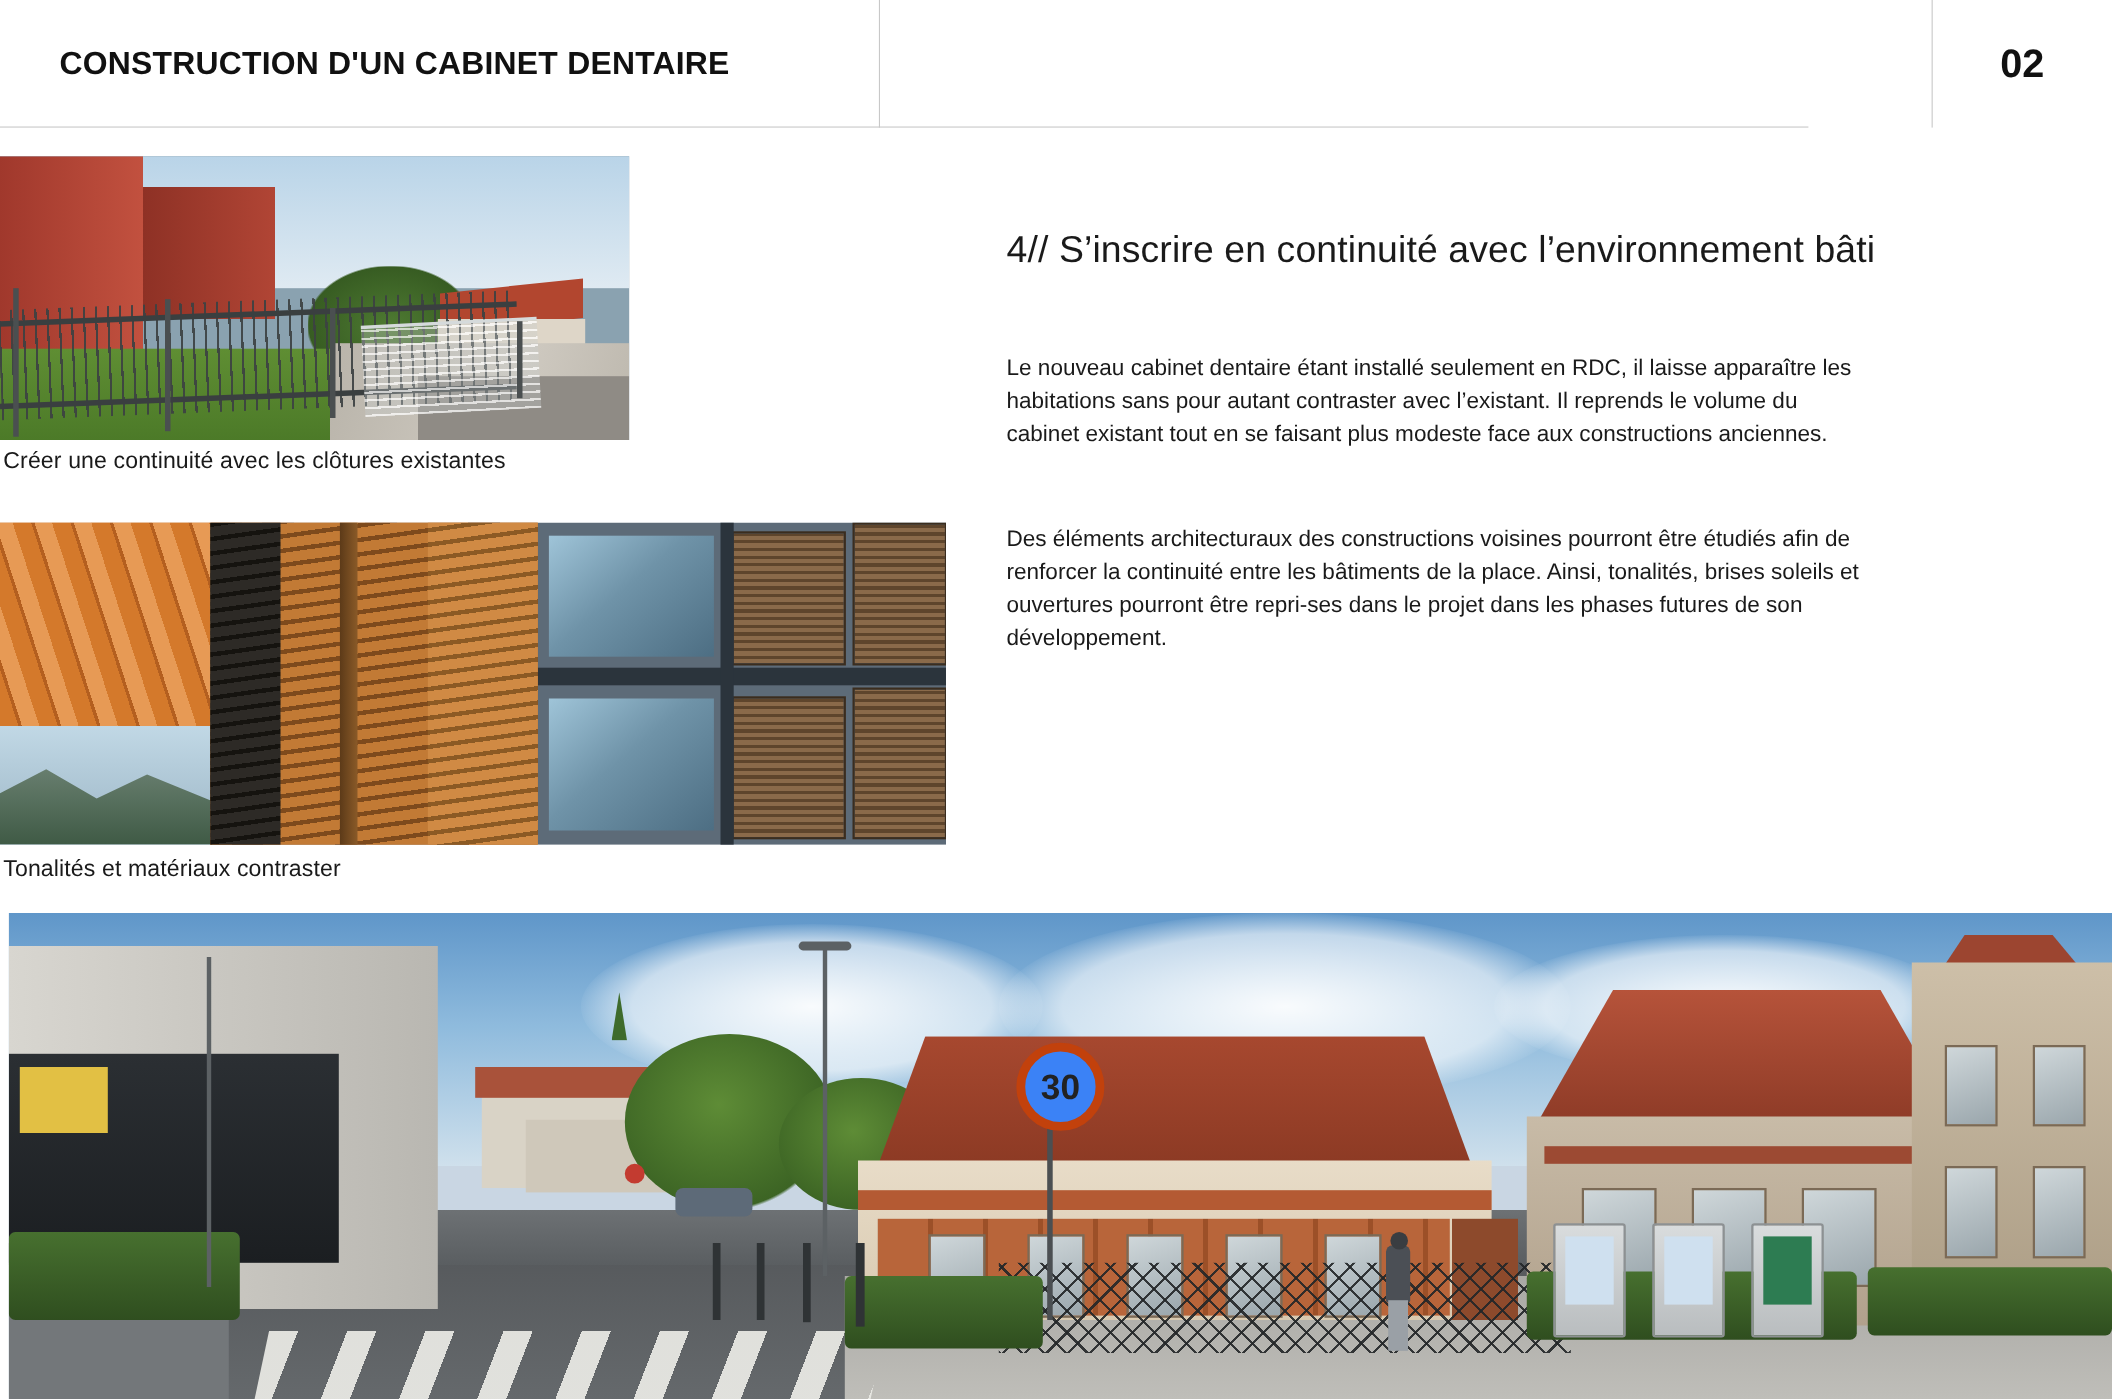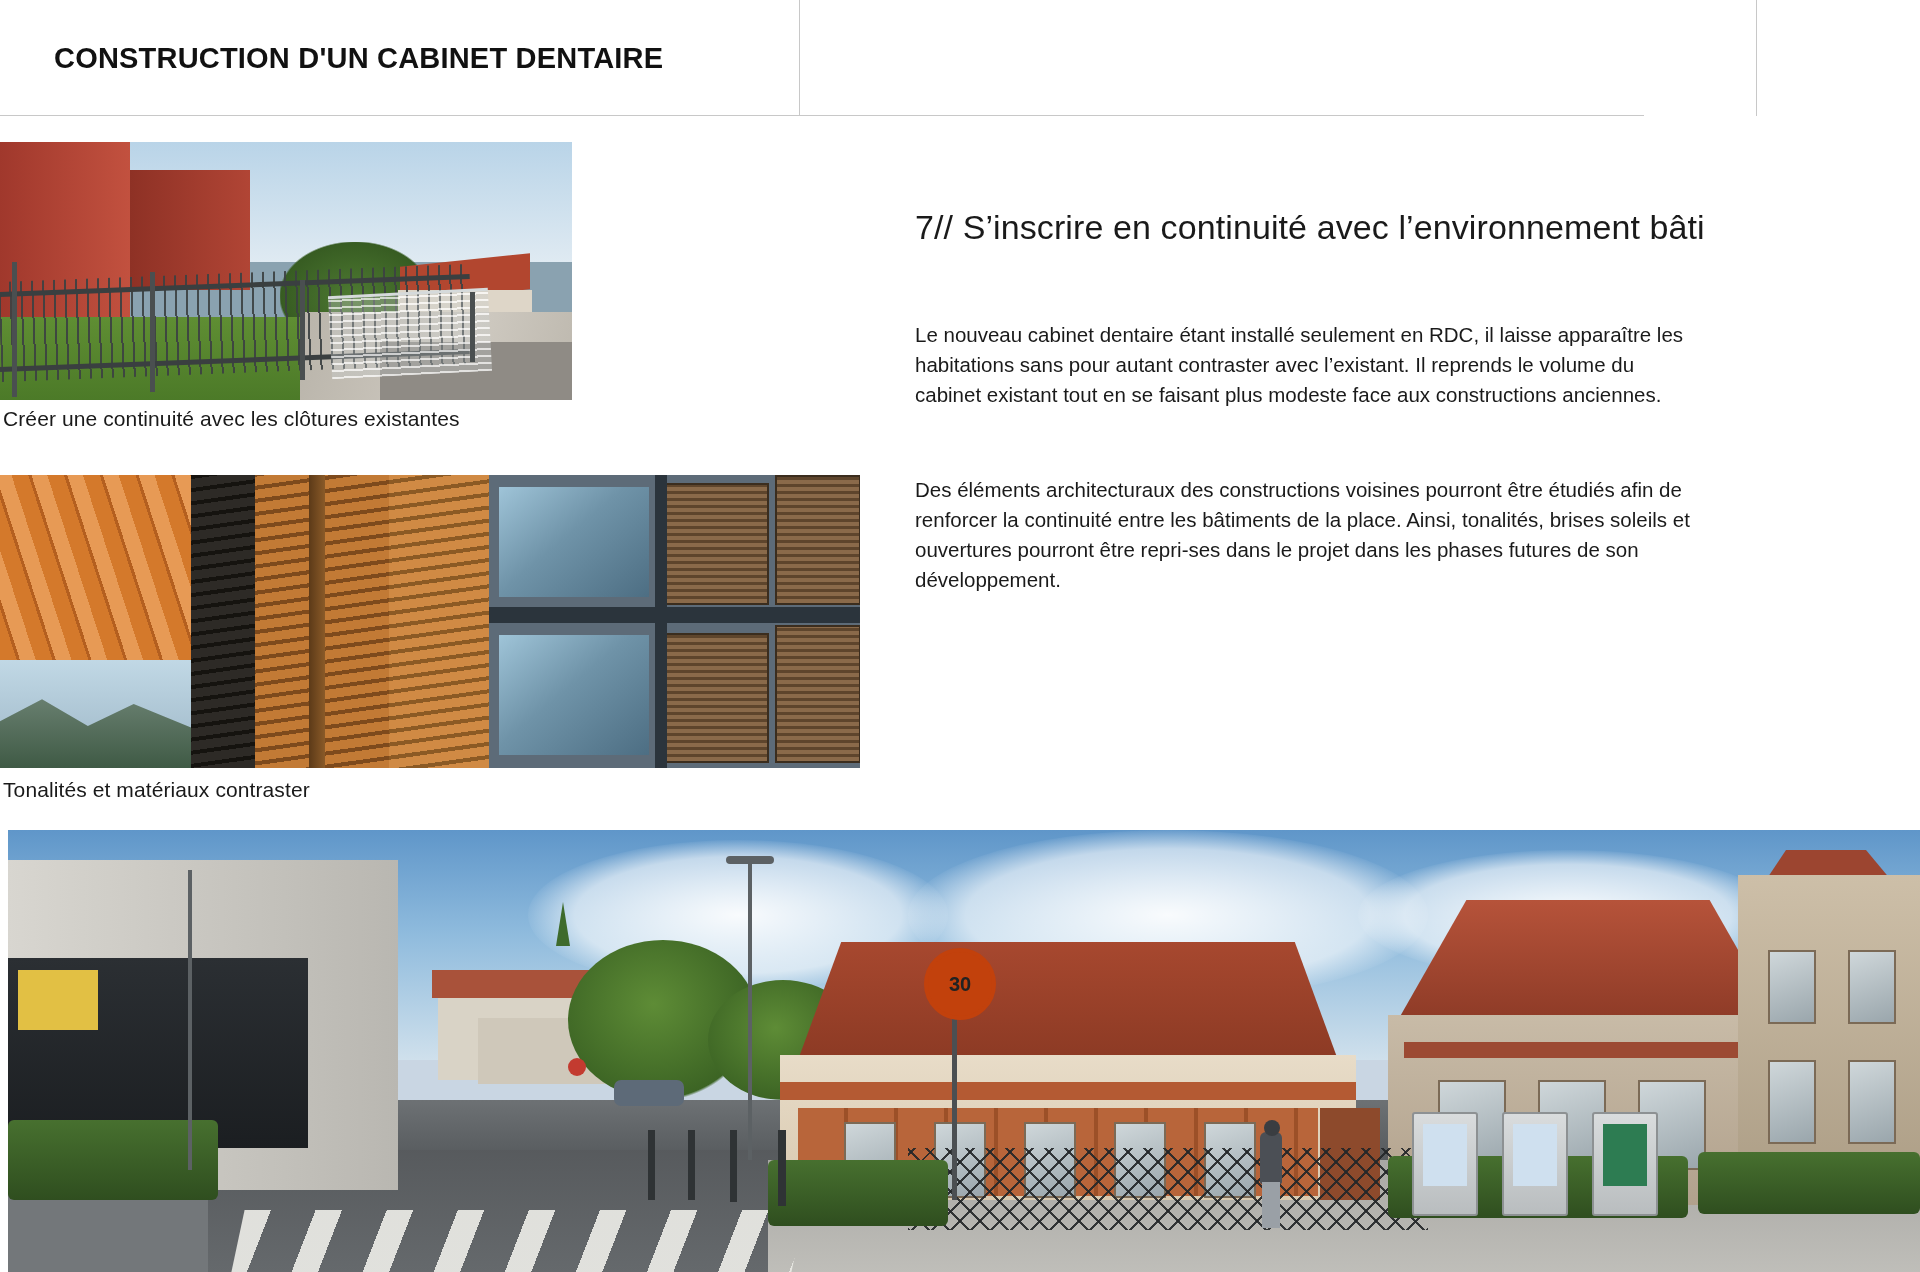--- a/index.html
+++ b/index.html
@@ -316,23 +316,23 @@
     background: linear-gradient(#47702f,#2f4e1f);
     border-radius: 6px;
   }
   .r-fence-dec {
     background: repeating-linear-gradient(45deg, rgba(35,38,40,.9) 0 2px, rgba(0,0,0,0) 2px 14px),
                 repeating-linear-gradient(-45deg, rgba(35,38,40,.9) 0 2px, rgba(0,0,0,0) 2px 14px);
   }
   .r-sign-pole { width: 5px; background: #4b4f52; }
   .r-sign30 {
     width: 64px; height: 64px; border-radius: 50%;
-    background: #c2410c; border: 4px solid #c2410c;
+    background: #3b82f6; border: 8px solid #c2410c;
     display: flex; align-items: center; justify-content: center;
-    font-size: 20px; font-weight: bold; color: #222;
+    font-size: 32px; font-weight: bold; color: #222;
     font-family: "Liberation Sans", sans-serif;
   }
   .r-panel {
     background: linear-gradient(#d9dcdd,#b9bdbf);
     border: 2px solid #8d9193;
     border-radius: 3px;
   }
   .r-panel-screen { background: #cfe0ef; }
   .r-person-body { background: #4b4f55; border-radius: 6px 6px 2px 2px; }
   .r-person-legs { background: #9aa0a6; }
@@ -343,20 +343,23 @@
   .r-lamp { width: 4px; background: #5c6164; }
 </style>
 </head>
 <body>
 
 <div class="header">
   <div class="header-cell header-title">
     <span>CONSTRUCTION D'UN CABINET DENTAIRE</span>
   </div>
   <div class="header-cell header-spacer"></div>
+  <div class="header-cell header-page">
+    <span>02</span>
+  </div>
 </div>
 
 <div class="photo-fence">
   <div class="abs sky-1"></div>
   <div class="abs tree-1"></div>
   <div class="abs roof-1"></div>
   <div class="abs house-1"></div>
   <div class="abs bldg-red"></div>
   <div class="abs bldg-red2"></div>
   <div class="abs grass-1"></div>
@@ -395,21 +398,21 @@
     <div class="abs shutter" style="left:176px;top:8px;width:100px;height:118px;"></div>
     <div class="abs shutter" style="left:286px;top:0px;width:82px;height:126px;"></div>
     <div class="abs shutter" style="left:176px;top:158px;width:100px;height:126px;"></div>
     <div class="abs shutter" style="left:286px;top:150px;width:82px;height:134px;"></div>
     <div class="abs" style="left:0;top:132px;width:371px;height:16px;background:#2b343c;"></div>
     <div class="abs" style="left:166px;top:0;width:12px;height:293px;background:#2b343c;"></div>
   </div>
 </div>
 <div class="caption caption-2">Tonalités et matériaux contraster</div>
 
-<div class="section-title">7// S’inscrire en continuité avec l’environnement bâti</div>
+<div class="section-title">4// S’inscrire en continuité avec l’environnement bâti</div>
 <div class="body-par par-1">Le nouveau cabinet dentaire étant installé seulement en RDC, il laisse apparaître les habitations sans pour autant contraster avec l’existant. Il reprends le volume du cabinet existant tout en se faisant plus modeste face aux constructions anciennes.</div>
 <div class="body-par par-2">Des éléments architecturaux des constructions voisines pourront être étudiés afin de renforcer la continuité entre les bâtiments de la place. Ainsi, tonalités, brises soleils et ouvertures pourront être repri-ses dans le projet dans les phases futures de son développement.</div>
 
 <div class="render">
   <div class="abs r-sky"></div>
   <div class="abs r-cloud" style="left:520px;top:10px;width:420px;height:150px;"></div>
   <div class="abs r-cloud" style="left:900px;top:0px;width:520px;height:170px;"></div>
   <div class="abs r-cloud" style="left:1350px;top:20px;width:420px;height:130px;"></div>
 
   <div class="abs r-road"></div>

